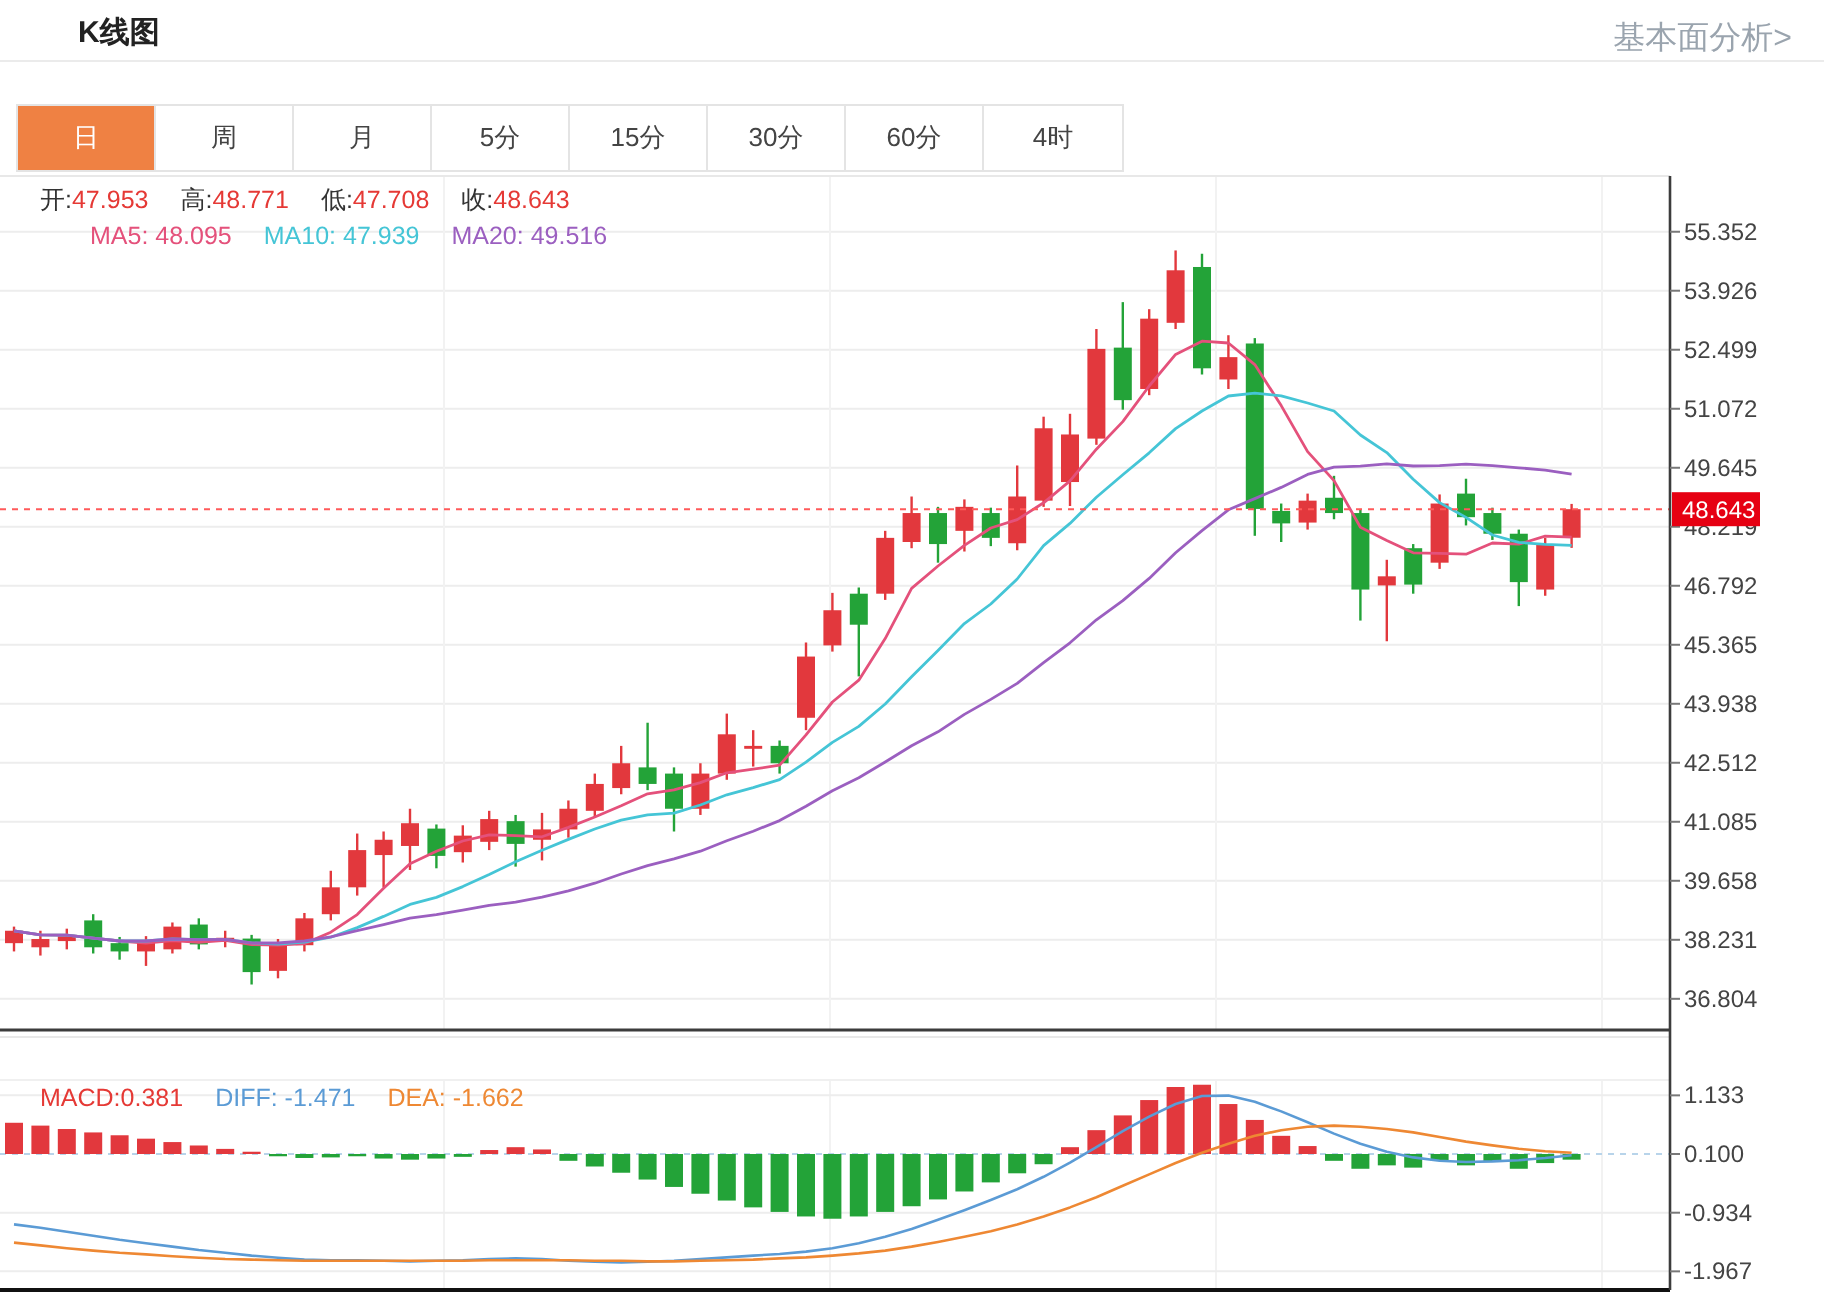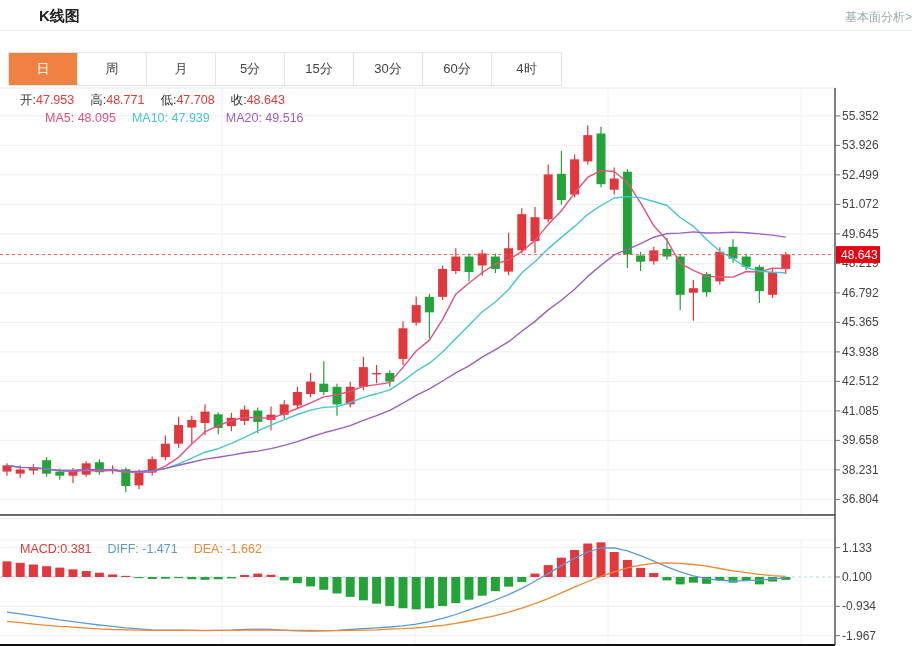--- a/index.html
+++ b/index.html
@@ -1,25 +1,25 @@
 <!DOCTYPE html>
 <html><head>
 <meta charset="utf-8">
 <style>
   html,body{margin:0;padding:0;background:#fff;}
   body{width:912px;height:646px;position:relative;overflow:hidden;
        font-family:"Liberation Sans","DejaVu Sans",sans-serif;}
   .title{position:absolute;left:8px;top:7px;font-size:15px;font-weight:bold;color:#222;z-index:5;margin-left:31px;}
-  .fund-link{position:absolute;right:0;top:9px;font-size:12px;color:#9aa4ae;cursor:pointer;z-index:5;margin-left:36px;}
+  .fund-link{position:absolute;right:16px;top:9px;font-size:16px;color:#9aa4ae;cursor:pointer;z-index:5;margin-left:36px;}
   .divider{position:absolute;left:0;top:30px;width:912px;height:1px;background:#ebebeb;}
   .tabs{position:absolute;left:8px;top:52px;height:34px;display:flex;border:1px solid #e4e4e4;
         box-sizing:border-box;background:#fff;z-index:5;}
   .tab{width:69px;display:flex;align-items:center;justify-content:center;font-size:13px;color:#444;
        border-right:1px solid #e4e4e4;cursor:pointer;box-sizing:border-box;}
-  .tab:last-child{border-right:none;font-family:Liberation Mono, monospace;}
+  .tab:last-child{border-right:none;}
   .tab.active{background:#ef8143;color:#fff;}
   .info-row{position:absolute;left:20px;font-size:12.5px;white-space:nowrap;z-index:4;}
   #ohlc-row{top:92px;}
   #ma-row{top:111px;margin-left:25px;}
   #macd-row{top:542px;}
   .info-item{margin-right:16px;text-align:right;}
   .info-item .lbl{color:#333;}
   #chart-svg{position:absolute;left:0;top:0;z-index:1;}
 </style>
 </head>

